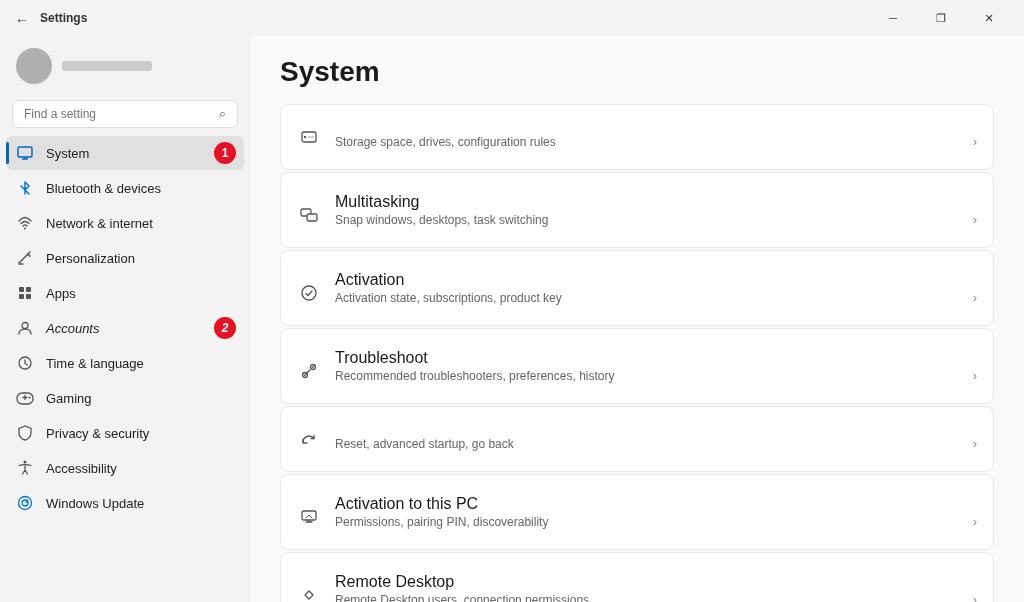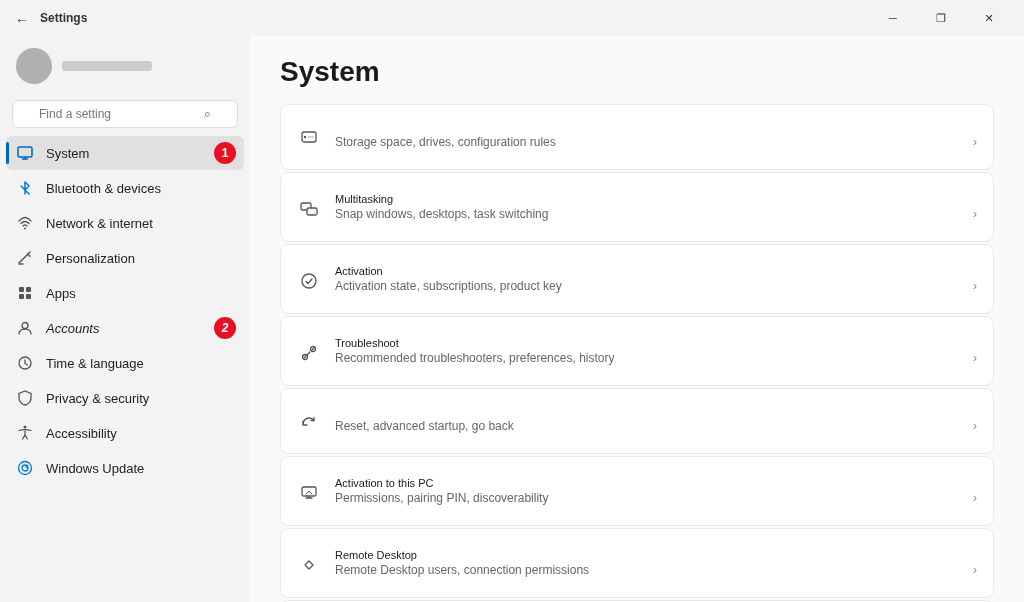--- a/index.html
+++ b/index.html
@@ -102,21 +102,21 @@
       border-radius: 3px;
     }
 
     .sidebar-search {
       display: flex;
       align-items: center;
       margin: 4px 12px 8px 12px;
       background: white;
       border: 1px solid #ddd;
       border-radius: 6px;
-      padding: 5px 26px;
+      padding: 5px 11px;
       gap: 6px;
     }
     .sidebar-search input {
       border: none;
       outline: none;
       font-size: 12px;
       flex: 1;
       background: transparent;
       color: #555;
     }
@@ -210,21 +210,21 @@
       font-size: 16px;
     }
 
     .settings-item-text {
       flex: 1;
       display: flex;
       flex-direction: column;
       gap: 2px;
     }
     .settings-item-title {
-      font-size: 11px;
+      font-size: 16px;
       font-weight: 500;
       color: #1a1a1a;
     }
     .settings-item-desc {
       font-size: 12px;
       color: #666;
     }
 
     .settings-item-chevron {
       color: #888;
@@ -361,20 +361,31 @@
       <div class="nav-item">
         <span class="nav-icon">
           <svg width="16" height="16" viewBox="0 0 16 16" fill="none">
             <circle cx="8" cy="8" r="6" stroke="#555" stroke-width="1.3"></circle>
             <path d="M8 5V8.5L10.5 10" stroke="#555" stroke-width="1.3" stroke-linecap="round"></path>
           </svg>
         </span>
         <span>Time &amp; language</span>
       </div>
 
+      <div class="nav-item">
+        <span class="nav-icon">
+          <svg width="18" height="13" viewBox="0 0 18 13" fill="none">
+            <rect x="1" y="1" width="16" height="11" rx="5" stroke="#555" stroke-width="1.3"></rect>
+            <line x1="9" y1="3.5" x2="9" y2="7.5" stroke="#555" stroke-width="1.3" stroke-linecap="round"></line>
+            <line x1="7" y1="5.5" x2="11" y2="5.5" stroke="#555" stroke-width="1.3" stroke-linecap="round"></line>
+            <circle cx="13.5" cy="5.5" r="1" fill="#555"></circle>
+          </svg>
+        </span>
+        <span>Gaming</span>
+      </div>
 
       <div class="nav-item">
         <span class="nav-icon">
           <svg width="14" height="16" viewBox="0 0 14 16" fill="none">
             <path d="M7 1L1 3.5V8C1 11.5 4 14.5 7 15C10 14.5 13 11.5 13 8V3.5L7 1Z" stroke="#555" stroke-width="1.3"></path>
           </svg>
         </span>
         <span>Privacy &amp; security</span>
       </div>
 

